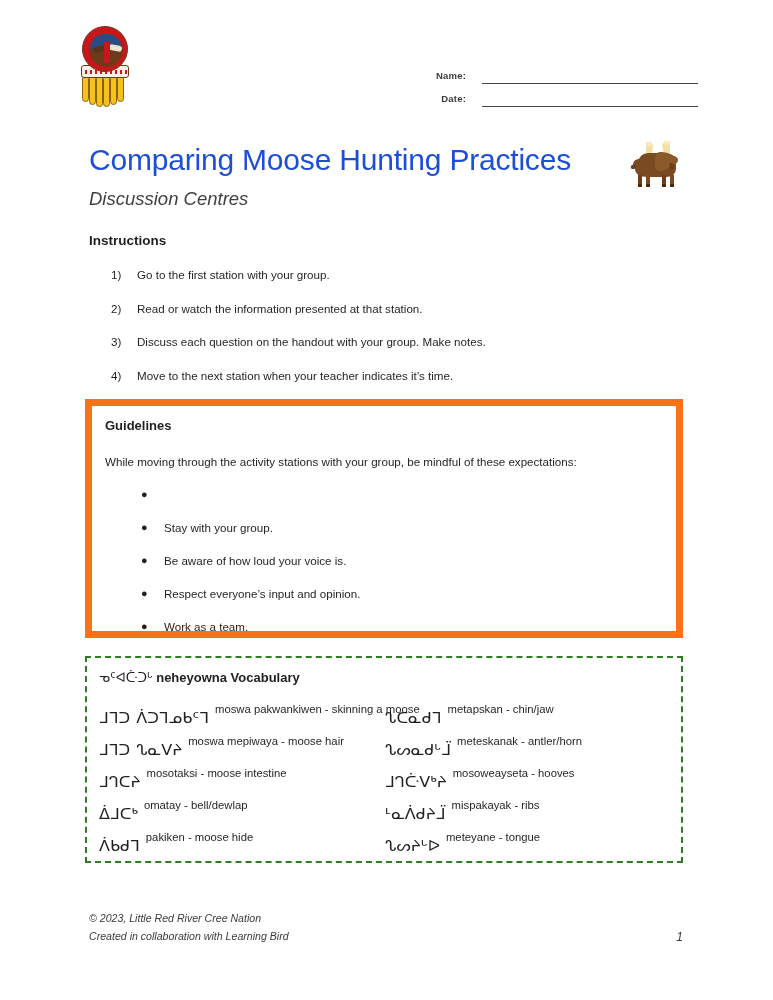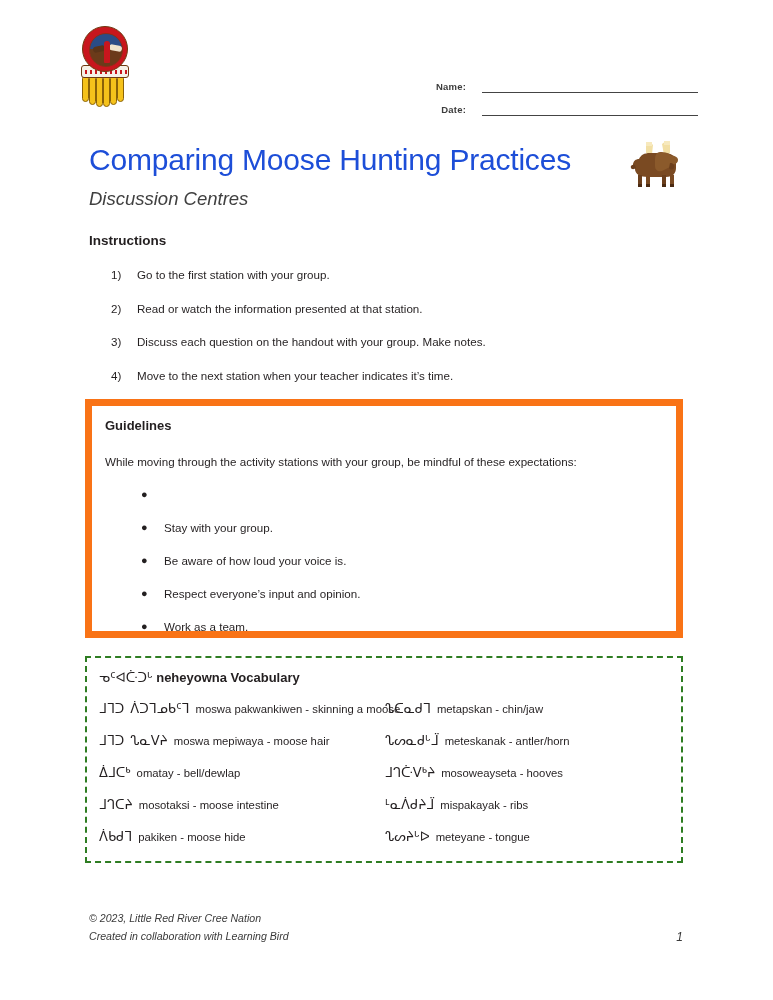--- a/index.html
+++ b/index.html
@@ -118,21 +118,21 @@
   }
 
   .namedate {
     position: absolute;
     left: 408px;
     top: 44px;
     width: 290px;
   }
   .nd-row {
     display: flex;
-    align-items: flex-end;
+    align-items: flex-start;
     height: 23px;
   }
   .nd-label {
     width: 58px;
     text-align: right;
     font-size: 9.5px;
     font-weight: bold;
     color: #3c3c3c;
     padding-bottom: 1px;
     letter-spacing: .2px;
@@ -278,23 +278,24 @@
     width: 50%;
   }
   .vrow {
     height: 32px;
     font-size: 11.3px;
     white-space: nowrap;
     display: flex;
     align-items: flex-start;
   }
   .vrow .syl {
-    font-size: 13px;
+    font-size: 16px;
     margin-right: 6px;
     line-height: 1.05;
+    margin-top: 8px;
   }
   .vrow .rom {
     line-height: 1.25;
   }
 
   
   .footer {
     position: absolute;
     left: 89px;
     top: 912px;
@@ -436,26 +437,26 @@
           <span class="syl">ᒧᒣᑐ</span>
           <span class="syl">ᐲᑐᒣᓄᑲᑦᒣ</span>
           <span class="rom">moswa pakwankiwen - skinning a moose</span>
         </div>
         <div class="vrow">
           <span class="syl">ᒧᒣᑐ</span>
           <span class="syl">ᔐᓇᐯᔨ</span>
           <span class="rom">moswa mepiwaya - moose hair</span>
         </div>
         <div class="vrow">
+          <span class="syl">ᒧᒉᑕᔨ</span>
+          <span class="rom">mosotaksi - moose intestine</span>
+        </div>
+        <div class="vrow">
           <span class="syl">ᐄᒧᑕᒃ</span>
           <span class="rom">omatay - bell/dewlap</span>
-        </div>
-        <div class="vrow">
-          <span class="syl">ᒧᒉᑕᔨ</span>
-          <span class="rom">mosotaksi - moose intestine</span>
         </div>
         <div class="vrow">
           <span class="syl">ᐲᑲᑯᒣ</span>
           <span class="rom">pakiken - moose hide</span>
         </div>
       </div>
 
       <div class="vcol">
         <div class="vrow">
           <span class="syl">ᔐᑕᓇᑯᒣ</span>

